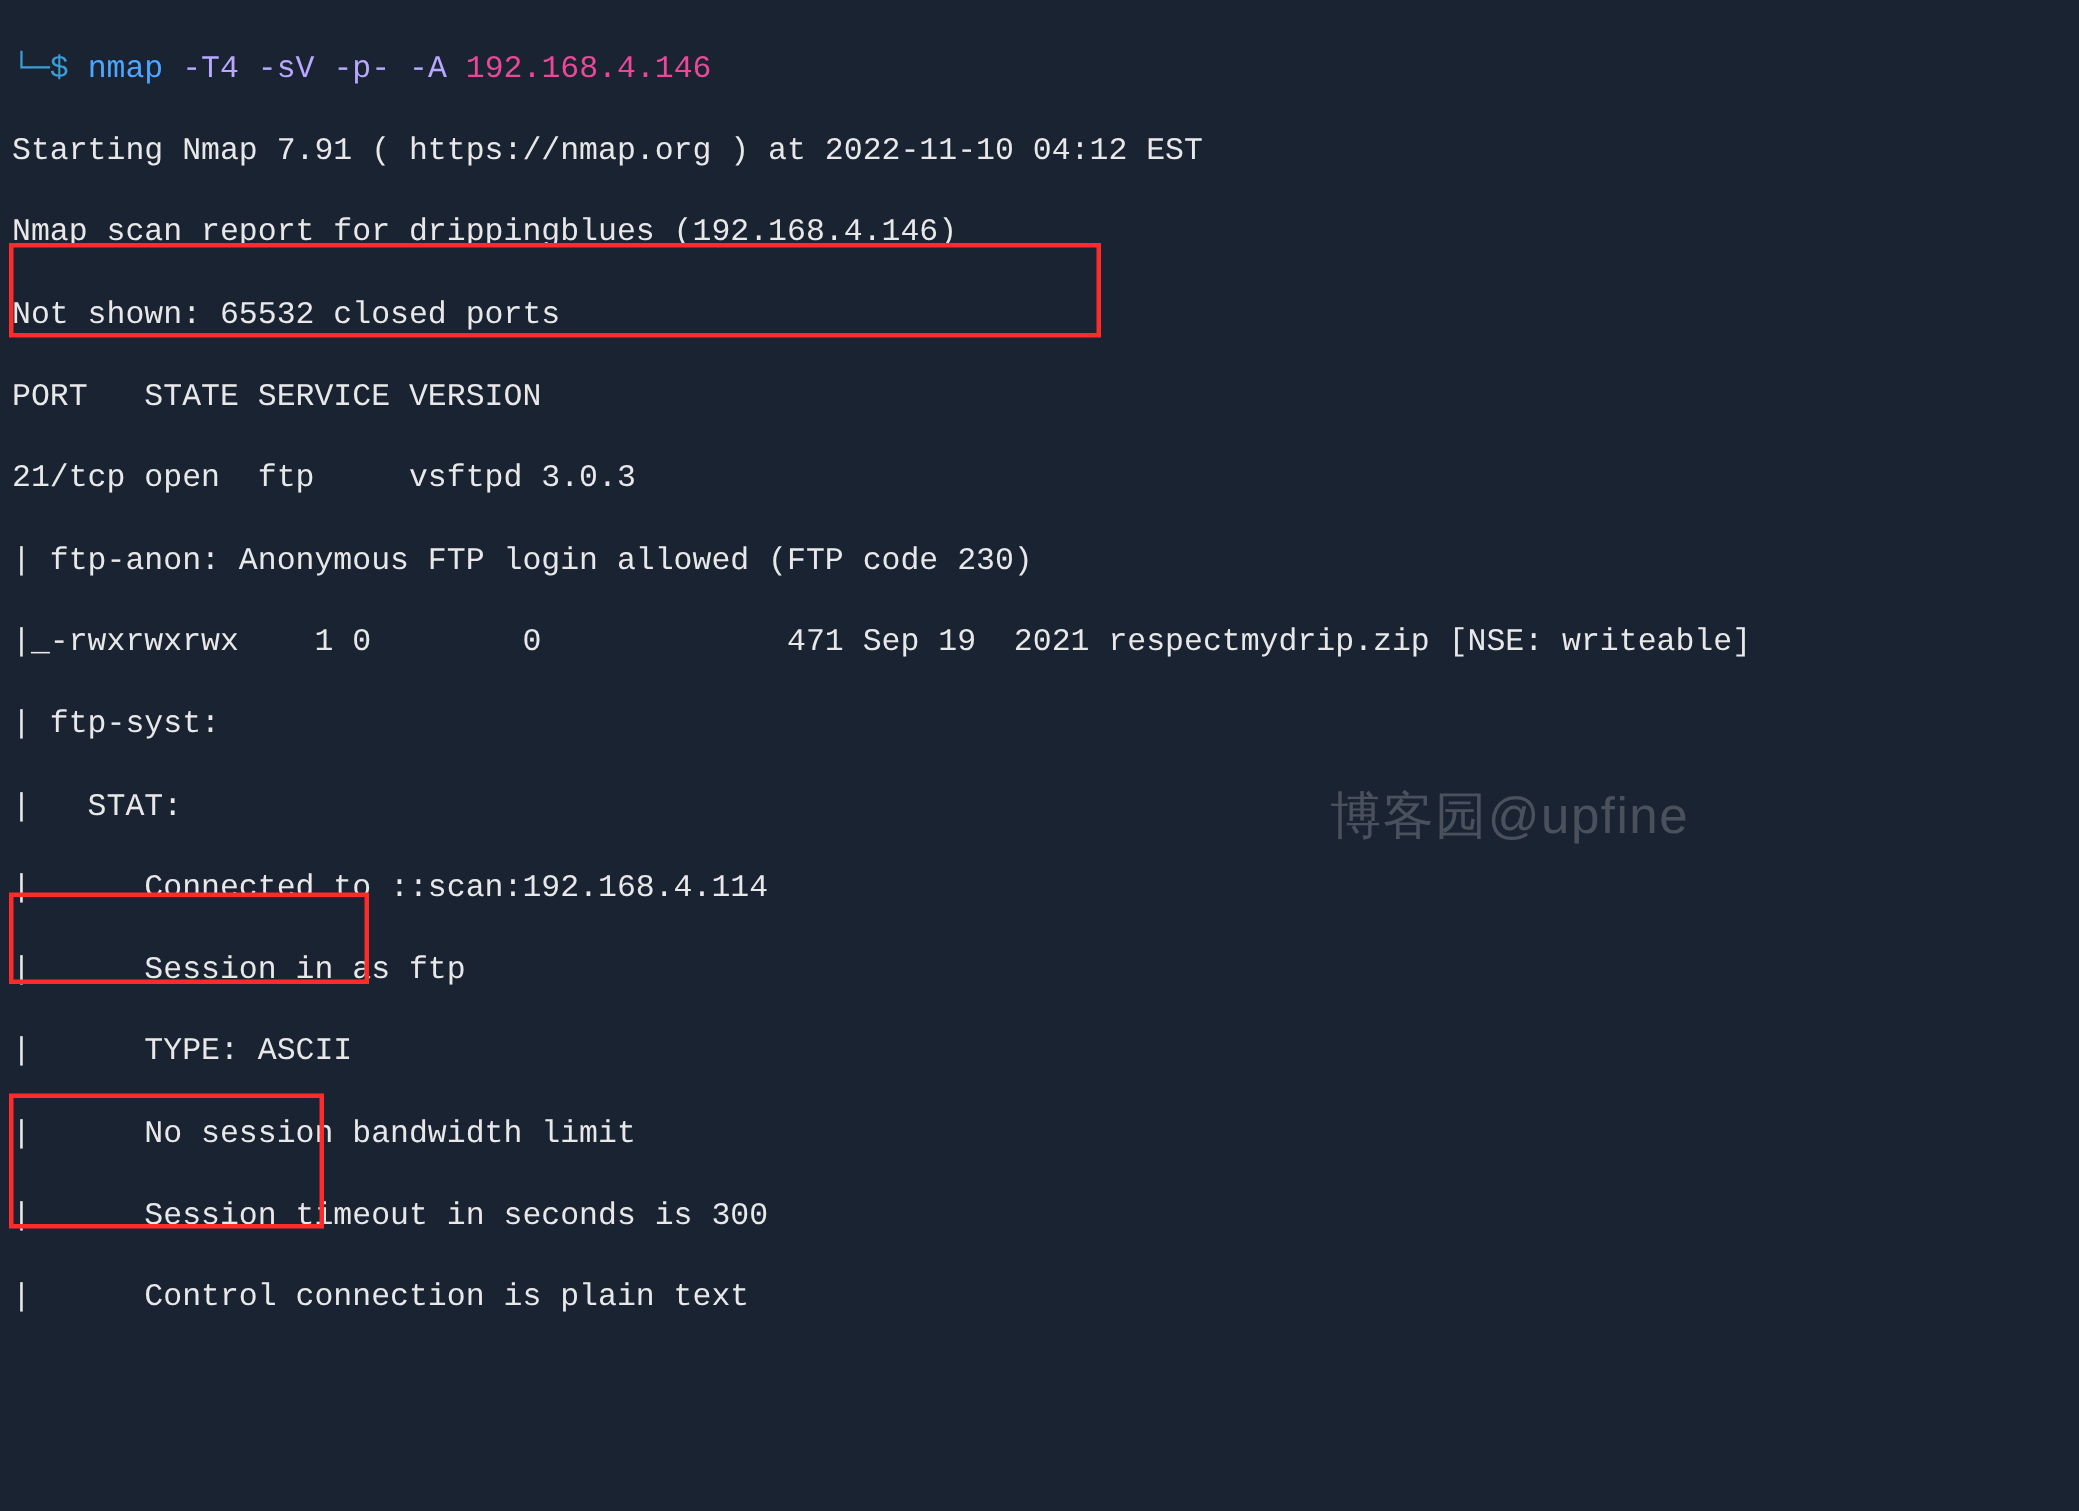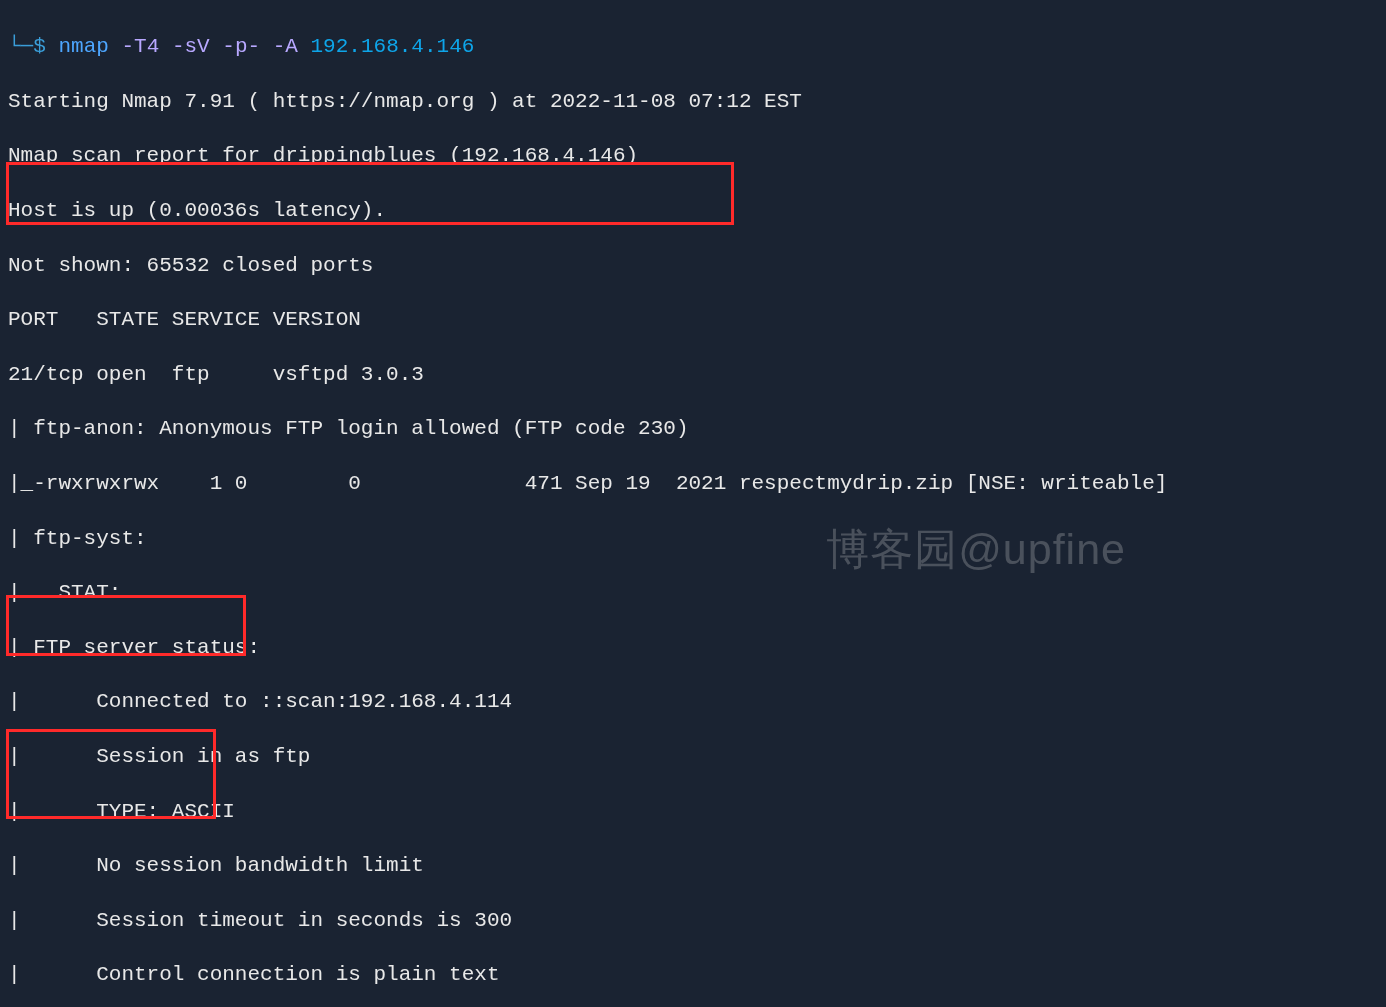--- a/index.html
+++ b/index.html
@@ -13,21 +13,21 @@
   }
   .terminal {
     padding: 6px 8px;
     white-space: pre;
     position: relative;
   }
   .prompt-arrow { color: #3a9dd8; }
   .prompt-dollar { color: #3a9dd8; }
   .cmd { color: #4da6ff; }
   .flag { color: #b8a8ff; }
-  .ip { color: #0ea5e9; }
+  .ip { color: #ec4899; }
   .line { display: block; }
   .redbox1 {
     position: absolute;
     border: 3px solid #ff2a2a;
     left: 6px;
     top: 162px;
     width: 722px;
     height: 57px;
     pointer-events: none;
   }
@@ -47,42 +47,40 @@
     top: 729px;
     width: 204px;
     height: 84px;
     pointer-events: none;
   }
   .watermark {
     position: absolute;
     right: 260px;
     top: 522px;
     color: rgba(200,200,200,0.28);
-    font-size: 43px;
+    font-size: 34px;
     letter-spacing: 1px;
     pointer-events: none;
     font-family: "Microsoft YaHei", sans-serif;
   }
 </style>
 </head>
 <body>
 
 <div class="terminal">
 <span class="line"><span class="prompt-arrow">└─</span><span class="prompt-dollar">$</span> <span class="cmd">nmap</span> <span class="flag">-T4 -sV -p- -A</span> <span class="ip">192.168.4.146</span></span>
-<span class="line">Starting Nmap 7.91 ( https://nmap.org ) at 2022-11-08 07:12 EST</span>
+<span class="line">Starting Nmap 7.91 ( https://nmap.org ) at 2022-11-10 04:12 EST</span>
 <span class="line">Nmap scan report for drippingblues (192.168.4.146)</span>
-<span class="line">Host is up (0.00036s latency).</span>
 <span class="line">Not shown: 65532 closed ports</span>
 <span class="line">PORT   STATE SERVICE VERSION</span>
 <span class="line">21/tcp open  ftp     vsftpd 3.0.3</span>
 <span class="line">| ftp-anon: Anonymous FTP login allowed (FTP code 230)</span>
 <span class="line">|_-rwxrwxrwx    1 0        0             471 Sep 19  2021 respectmydrip.zip [NSE: writeable]</span>
 <span class="line">| ftp-syst: </span>
 <span class="line">|   STAT: </span>
-<span class="line">| FTP server status:</span>
 <span class="line">|      Connected to ::scan:192.168.4.114</span>
 <span class="line">|      Session in as ftp</span>
 <span class="line">|      TYPE: ASCII</span>
 <span class="line">|      No session bandwidth limit</span>
 <span class="line">|      Session timeout in seconds is 300</span>
 <span class="line">|      Control connection is plain text</span>
 
 
 
 

